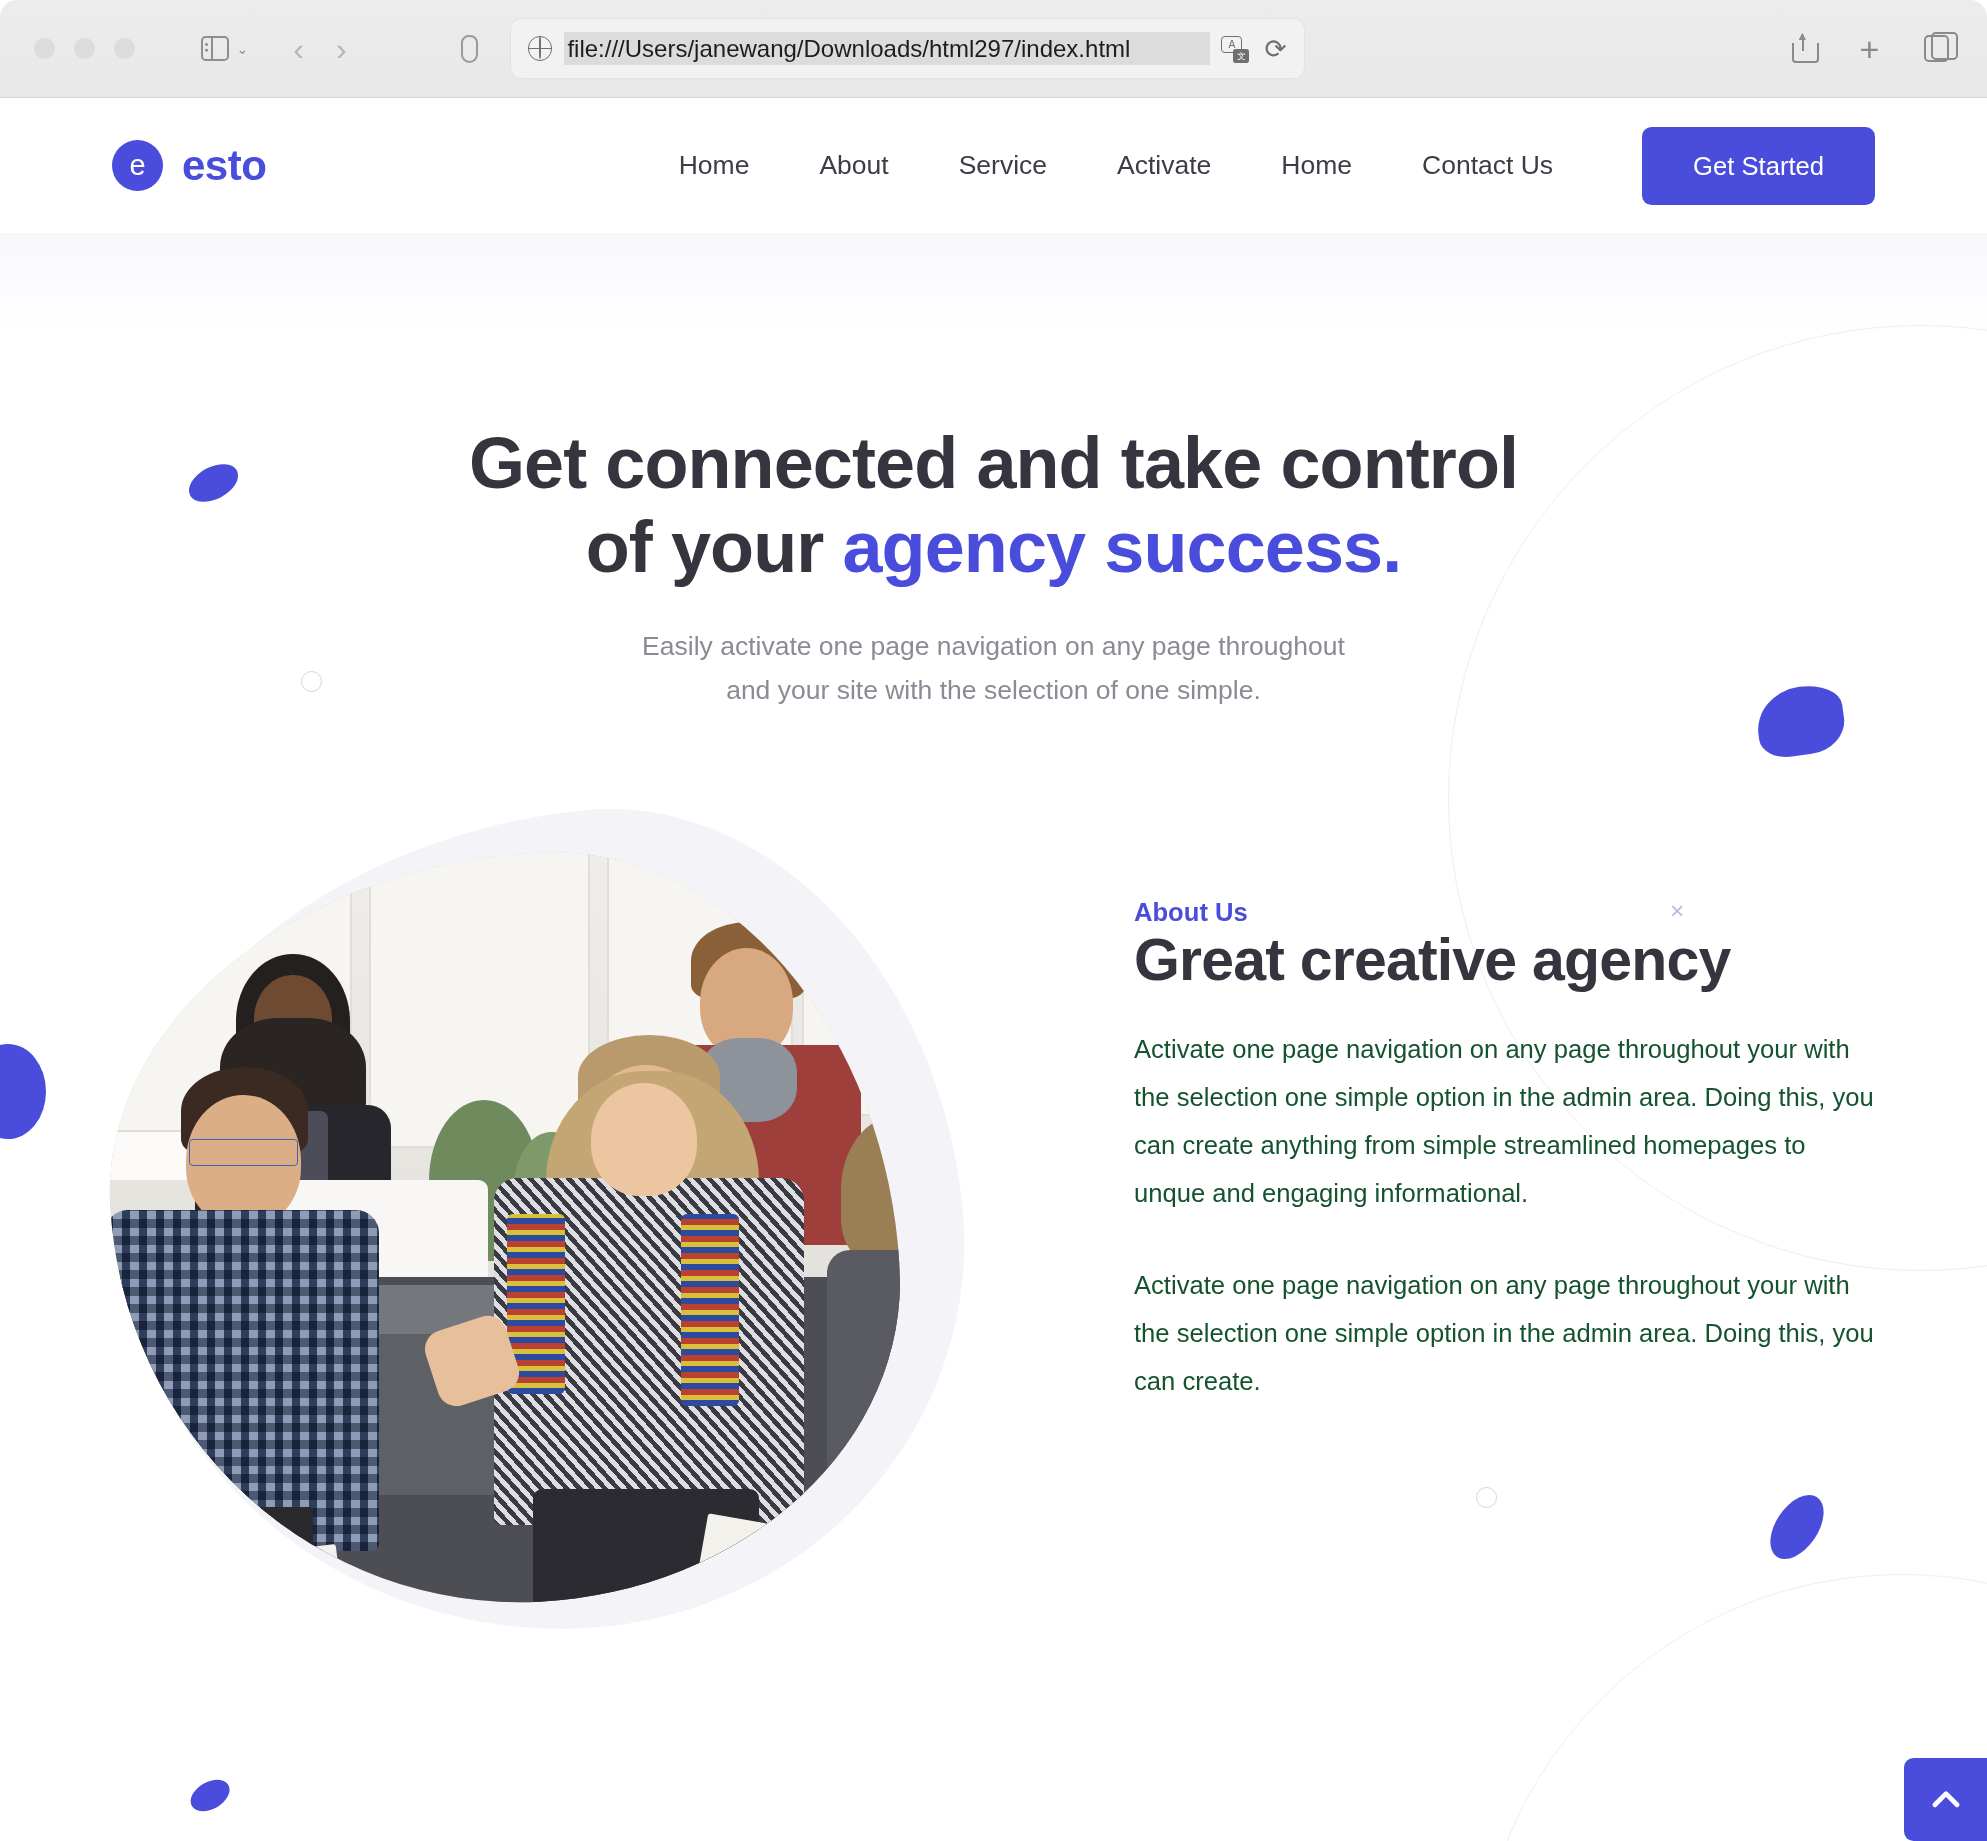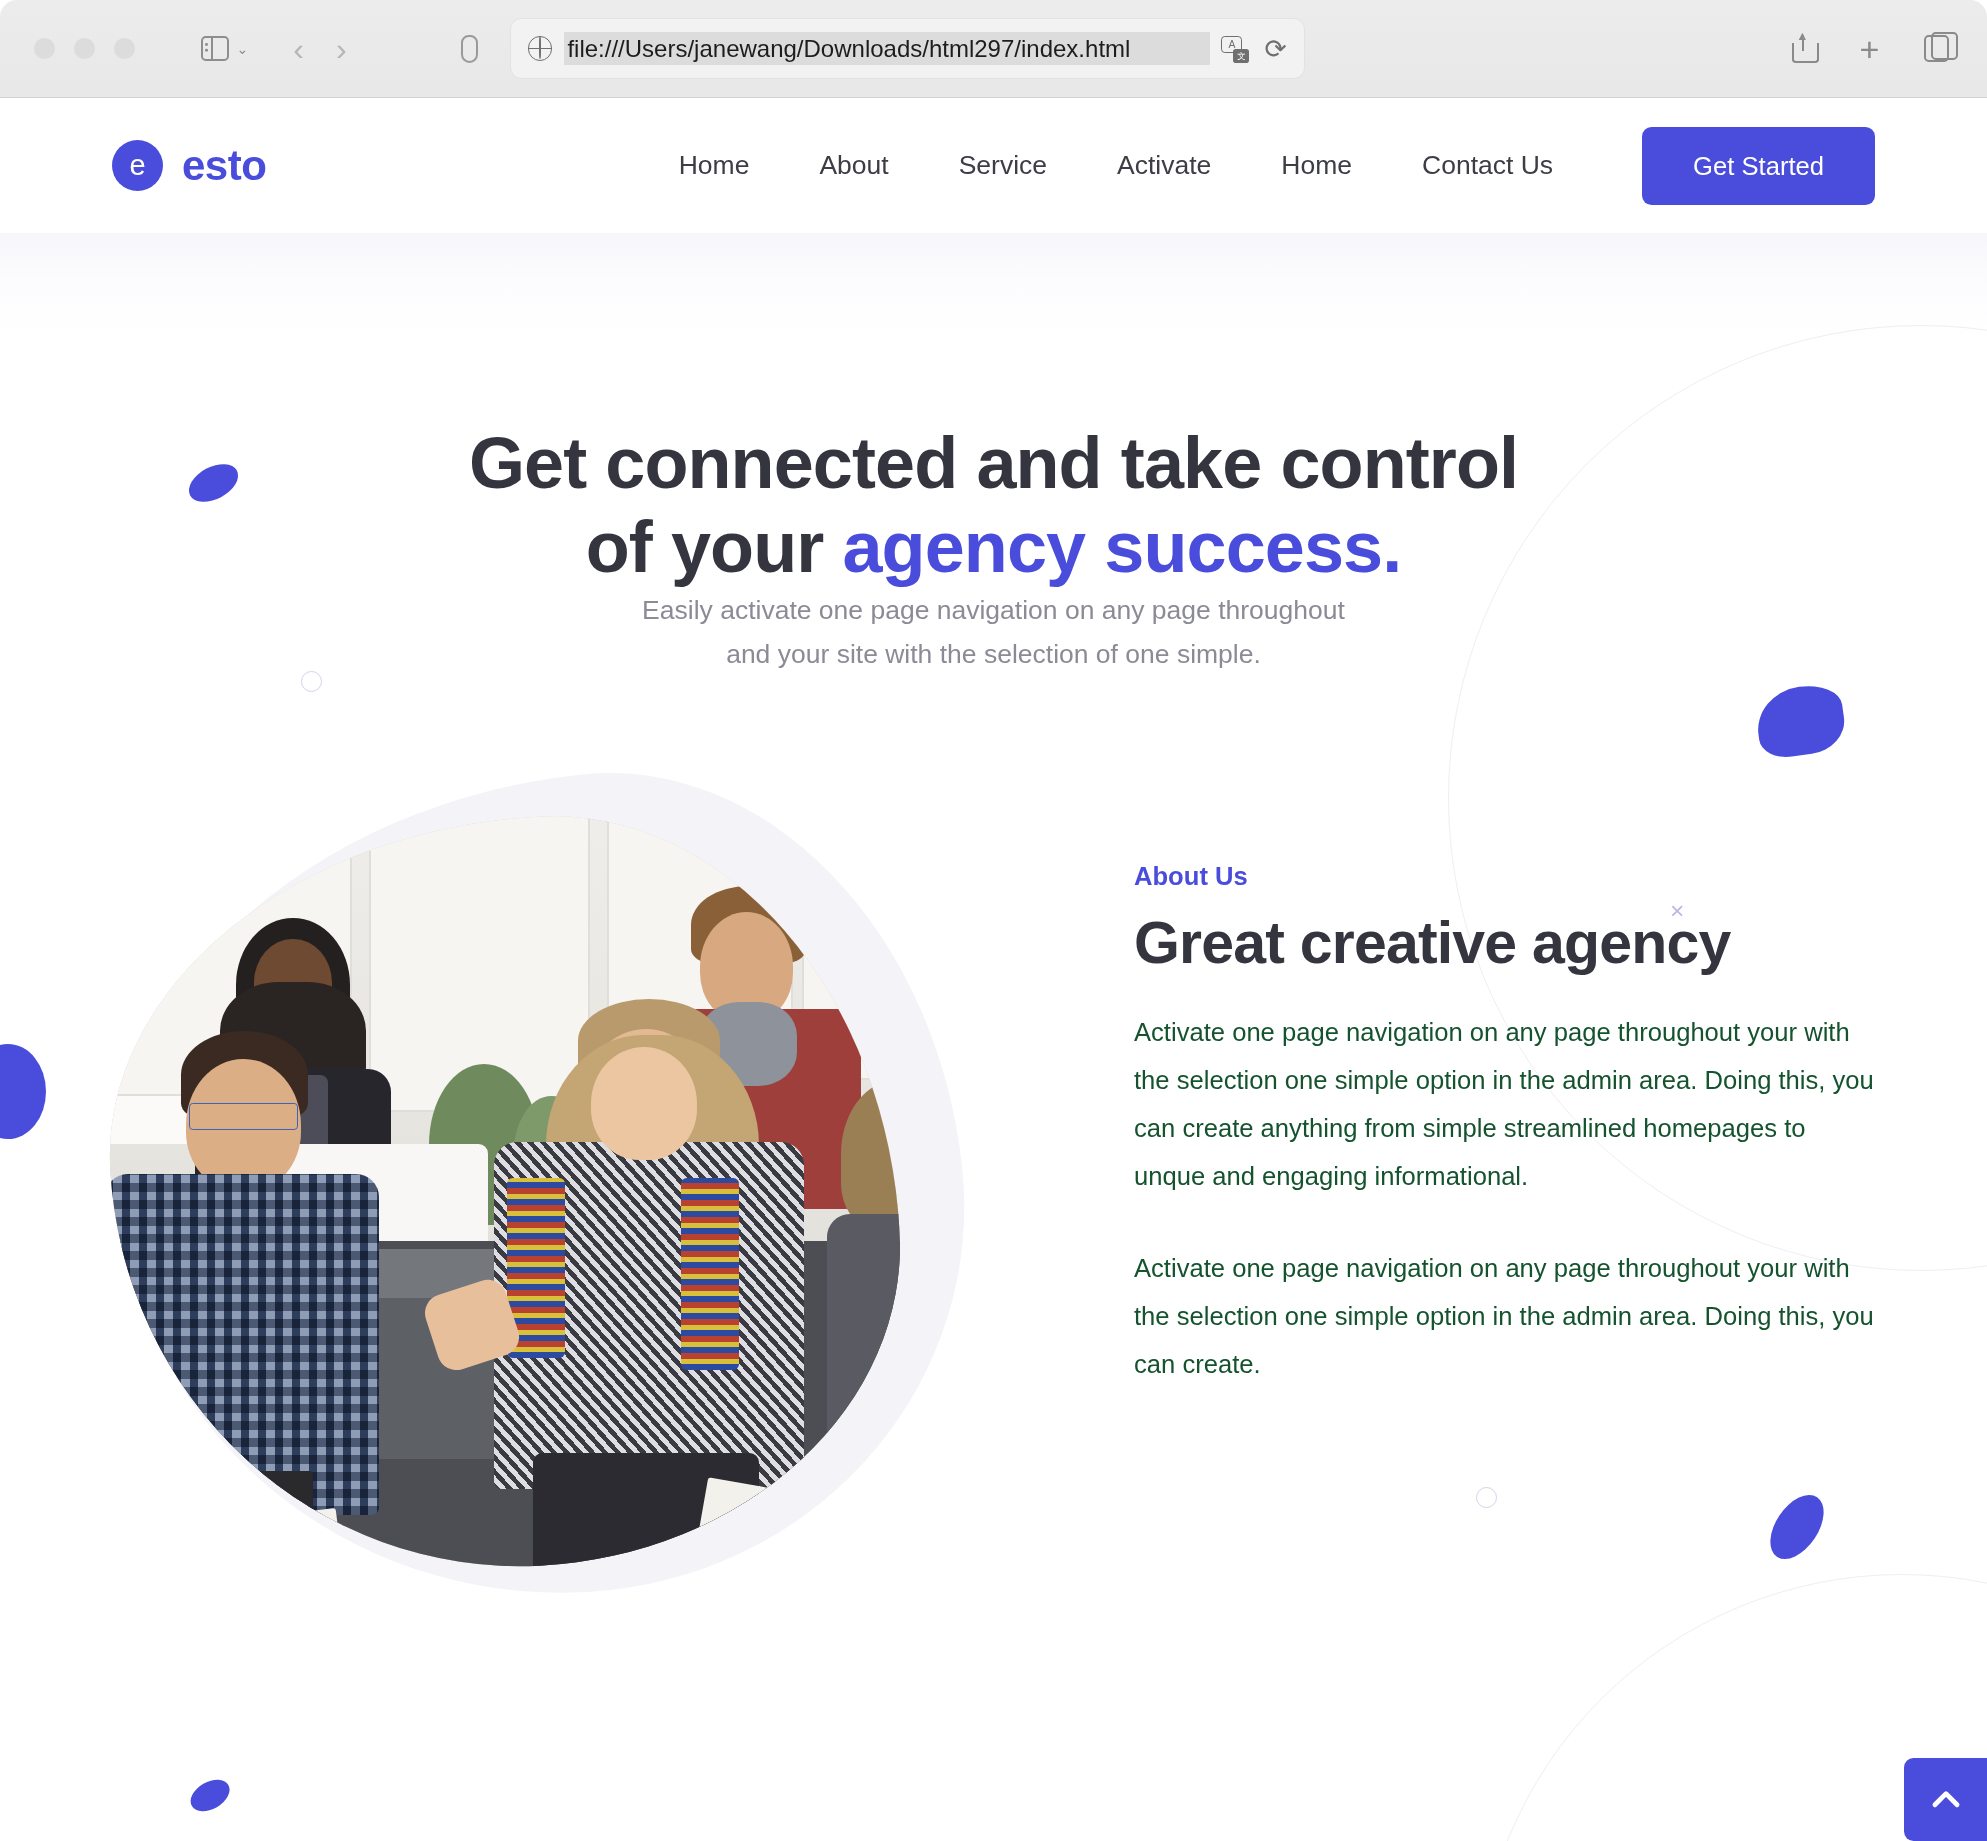--- a/index.html
+++ b/index.html
@@ -121,21 +121,21 @@
     position:absolute; z-index:2; border:1.9px solid #d3d3ea; border-radius:50%;
   }
 
   
   .hero{ position:relative; z-index:10; padding-top:188px; text-align:center; }
   .hero h1{
     font-size:72px; line-height:1.17; color:#35353f; font-weight:700; letter-spacing:-0.9px;
   }
   .hero h1 .accent{ color:#4a4ddb; }
   .hero p{
-    font-size:26.5px; line-height:1.65; color:#8b8b96; font-weight:400;
+    margin-top:36px; font-size:26.5px; line-height:1.65; color:#8b8b96; font-weight:400;
   }
 
   
   .about{
     position:relative; z-index:10; margin-top:104px; display:flex; align-items:flex-start;
     padding:0 112px;
   }
   .about-media{ position:relative; width:871px; flex:none; height:833px; }
   .blob-bg{
     position:absolute; left:7.6px; top:0; width:842px; height:814px; background:#f4f4f8;
@@ -164,21 +164,21 @@
   .rm-laptop{position:absolute;background:#2a2a2d;border-radius:3.8px;}
   .person{position:absolute;}
   .head{position:absolute;border-radius:50% 50% 45% 45%;}
   .body{position:absolute;border-radius:23px 23px 7.6px 7.6px;}
   .hair{position:absolute;border-radius:50% 50% 18% 18%;}
 
   
   .about-copy{ position:relative; margin-left:151px; width:852px; padding-top:81px;}
   .eyebrow{ font-size:25.6px; color:#4a4ddb; font-weight:700; }
   .about-copy h2{
-    margin-top:19px; font-size:59px; line-height:1.15; color:#35353f; font-weight:700;
+    font-size:59px; line-height:1.15; color:#35353f; font-weight:700;
     letter-spacing:-0.8px;
   }
   .about-copy p{
     margin-top:30px; font-size:25.6px; line-height:1.88; color:#14532d;
   }
   .about-copy p + p{ margin-top:44px; }
   .see-btn{
     margin-top:57px; background:#4a4ddb; color:#fff; font-size:25.6px;
     padding:0 55px; height:87px; line-height:87px; border-radius:9.5px;
     border:none; cursor:pointer; font-family:inherit; display:inline-block;

